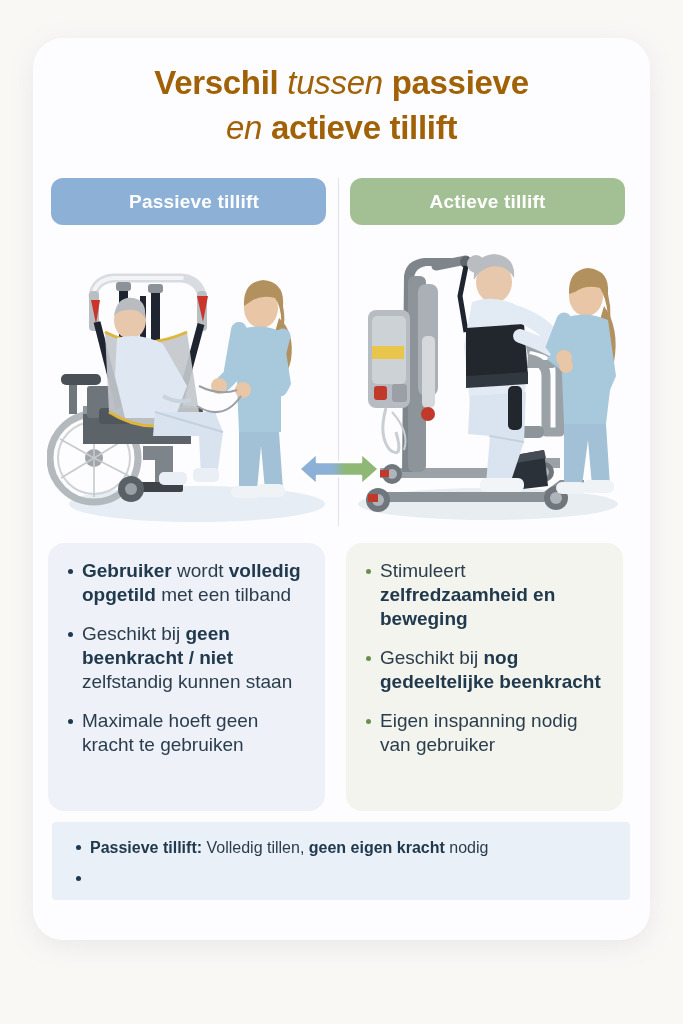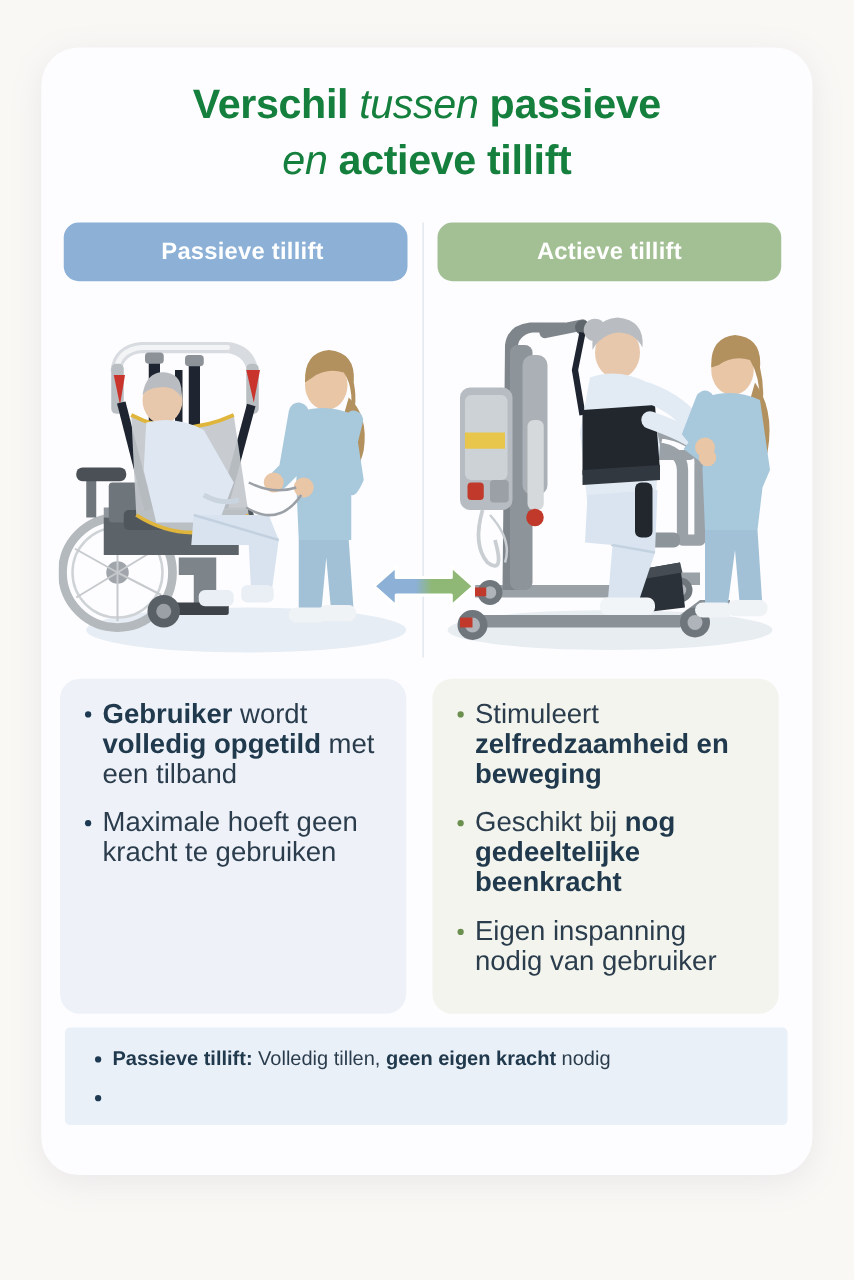--- a/index.html
+++ b/index.html
@@ -30,21 +30,21 @@
     overflow: hidden;
   }
 
   
   .title {
     position: absolute;
     left: 0;
     top: 22px;
     width: 617px;
     text-align: center;
-    color: #15803d;
+    color: #a16207;
     font-size: 33px;
     line-height: 45px;
     letter-spacing: -0.3px;
   }
   .title .b { font-weight: 700; }
   .title .i { font-weight: 400; font-style: italic; }
 
   
   .pill {
     position: absolute;
@@ -112,21 +112,21 @@
   .dot {
     flex: 0 0 auto;
     width: 5px; height: 5px;
     border-radius: 50%;
     margin: 10px 9px 0 6px;
   }
   .list-left  .dot { background: #1d3a52; }
   .list-right .dot { background: #6b8f4e; }
 
   .btext {
-    font-size: 22px;
+    font-size: 19px;
     line-height: 24px;
     color: #2b3d4d;
   }
   .btext b { font-weight: 700; color: #20394d; }
   .btext .grn { font-weight: 700; color: #6b8f4e; }
 
   
   .summary {
     position: absolute;
     left: 19px;
@@ -332,20 +332,24 @@
       </svg>
     </div>
 
     <div class="list-card list-left">
       <div class="bullet-row">
         <span class="dot"></span>
         <span class="btext"><b>Gebruiker</b><span> wordt </span><b>volledig opgetild</b><span> met een tilband</span></span>
       </div>
       <div class="bullet-row">
         <span class="dot"></span>
+        <span class="btext"><span>Geschikt bij </span><b>geen beenkracht / niet</b><span> zelfstandig kunnen staan</span></span>
+      </div>
+      <div class="bullet-row">
+        <span class="dot"></span>
         <span class="btext">Maximale hoeft geen kracht te gebruiken</span>
       </div>
     </div>
 
     <div class="list-card list-right">
       <div class="bullet-row">
         <span class="dot"></span>
         <span class="btext"><span>Stimuleert </span><b>zelfredzaamheid en beweging</b></span>
       </div>
       <div class="bullet-row">

